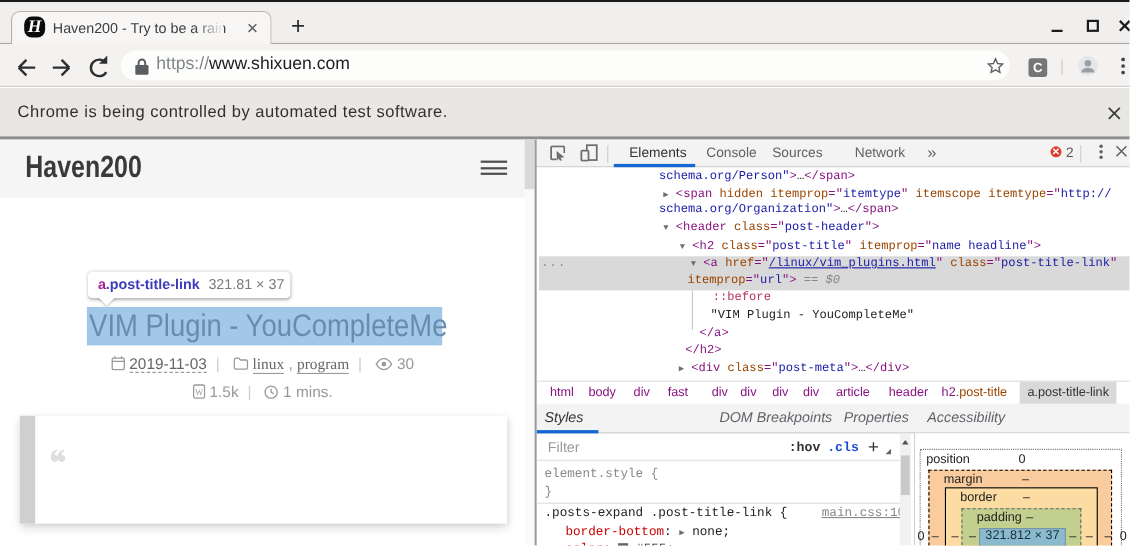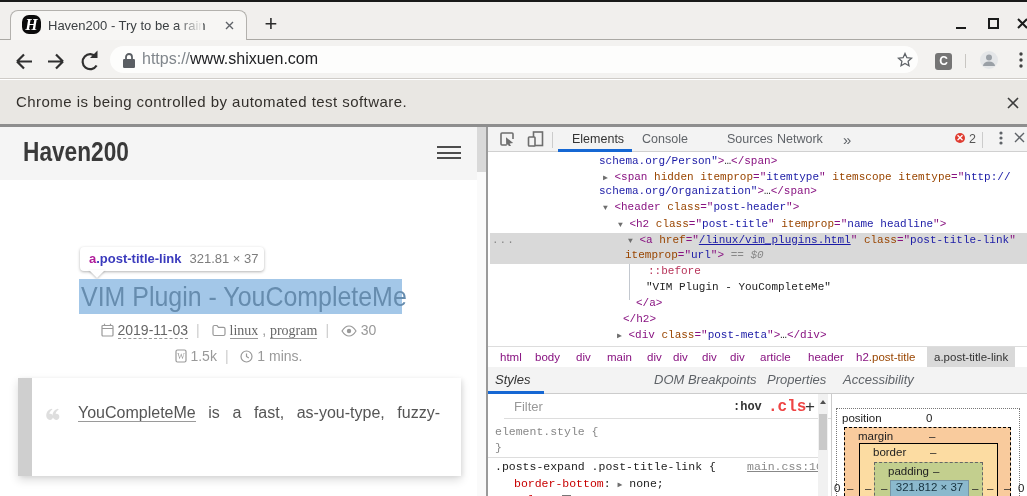--- a/index.html
+++ b/index.html
@@ -91,21 +91,21 @@
 
 #crumbs { position:absolute; left:0; top:219px; width:539px; height:21px; background:#fff; border-top:1px solid #ddd;
   font-size:11.5px; line-height:21px; }
 .crumb { position:absolute; top:0; color:#881280; white-space:pre; }
 .crumb .cl { color:#994500; }
 #lastcrumb { background:#d9d9d9; color:#333; padding:0 7px; }
 
 #stabs { position:absolute; left:0; top:240px; width:539px; height:27px; background:#f3f3f3; border-bottom:1px solid #ccc; }
 .stab { position:absolute; top:0; height:27px; line-height:26px; font-size:13px; color:#5f6368;font-style:italic; }
 #stylesu { position:absolute; left:0px; top:24px; width:56px; height:3px; background:#1567d3; }
-#filterrow { position:absolute; left:16px; top:268px; width:340px; height:24px; background:#fff; border-bottom:1px solid #ddd;
+#filterrow { position:absolute; left:0; top:268px; width:340px; height:24px; background:#fff; border-bottom:1px solid #ddd;
   font-size:13px; line-height:24px; }
 #srules { position:absolute; left:0; top:292px; width:332px; height:77px; background:#fff;
   font-family:"Liberation Mono", monospace; font-size:11.5px; }
 .srow { position:absolute; white-space:pre; }
 .pname { color:#c80000; }
 .sgrey { color:#888; }
 .sdark { color:#222; }
 #sscroll { position:absolute; left:330px; top:267px; width:10px; height:102px; background:#f1f1f1; }
 #sthumb { position:absolute; left:1px; top:20px; width:8px; height:36px; background:#c9c9c9; }
 #panediv { position:absolute; left:343px; top:267px; width:1px; height:102px; background:#ccc; }
@@ -221,41 +221,40 @@
           <circle cx="6.5" cy="6.5" r="5.5" fill="none" stroke="#999" stroke-width="1.2"></circle>
           <path d="M6.5 3.5 V6.5 L8.8 8" stroke="#999" stroke-width="1.2" fill="none"></path>
         </svg>
       <span> 1 mins.</span>
     </div>
     <div id="quote">
       <svg width="15" height="14" style="position:absolute;left:13px;top:30px" viewBox="0 0 20 20">
         <path d="M8.5 1 C3.5 2.5 1 6 1 10.5 C1 14.5 3.3 17 6.3 17 C8.9 17 10.8 15 10.8 12.4 C10.8 9.9 9 8.1 6.7 8.1 C6.2 8.1 5.8 8.2 5.4 8.3 C6.1 5.4 7.8 3.3 10 2.2 Z" fill="#dedede"></path>
         <path d="M17.5 1 C12.5 2.5 10 6 10 10.5 C10 14.5 12.3 17 15.3 17 C17.9 17 19.8 15 19.8 12.4 C19.8 9.9 18 8.1 15.7 8.1 C15.2 8.1 14.8 8.2 14.4 8.3 C15.1 5.4 16.8 3.3 19 2.2 Z" fill="#dedede"></path>
       </svg>
-      <div class="l1"><span class="ul">YouCompleteMe</span> is a fast, as-you-type, fuzzy-</div>
     </div>
   </div>
   <div id="scrollbar" class="abs">
       <div id="scrollthumb"></div>
     </div>
 
   <div id="devtools" class="abs">
     <div id="dtbar">
       <svg class="abs" width="14" height="14" style="left:12px;top:5px" viewBox="0 0 14 14">
         <path d="M13 7 V2 a1 1 0 0 0 -1 -1 H2 a1 1 0 0 0 -1 1 V12 a1 1 0 0 0 1 1 H6" fill="none" stroke="#6e6e6e" stroke-width="1.6"></path>
         <path d="M6 5.2 L13.2 11 L9.6 11.4 L11.4 14.8 L9.7 15.7 L7.9 12.2 L6.2 14 Z" fill="#6e6e6e"></path>
       </svg>
       <svg class="abs" width="17" height="16" style="left:39px;top:4px" viewBox="0 0 17 16">
         <rect x="6.5" y="1" width="9" height="13.5" fill="none" stroke="#6e6e6e" stroke-width="1.6"></rect>
         <rect x="1.5" y="6" width="6.5" height="9" rx="0.8" fill="#f3f3f3" stroke="#6e6e6e" stroke-width="1.6"></rect>
       </svg>
       <div class="dtsep" style="left:64px"></div>
       <div class="dttab" id="elemtab" style="left:84px">Elements</div>
       <div class="dttab" style="left:154px">Console</div>
-      <div class="dttab" style="left:239px">Sources</div>
+      <div class="dttab" style="left:214px">Sources</div>
       <div class="dttab" style="left:289px">Network</div>
       <div class="dttab" style="left:355px;font-size:15px;">»</div>
       <div id="elemu"></div>
       <div id="badge">✕</div>
       <div class="dttab" style="left:481px;color:#555">2</div>
       <div class="dtsep" style="left:494px"></div>
       <svg class="abs" width="4" height="14" style="left:511px;top:4px" viewBox="0 0 4 14">
         <circle cx="2" cy="2" r="1.6" fill="#5f6368"></circle>
           <circle cx="2" cy="7" r="1.6" fill="#5f6368"></circle>
         <circle cx="2" cy="12" r="1.6" fill="#5f6368"></circle>
@@ -278,41 +277,41 @@
       <div class="trow" style="left:148px;top:144px;"><span class="tg">&lt;/a&gt;</span></div>
       <div class="trow" style="left:135px;top:160px;"><span class="tg">&lt;/h2&gt;</span></div>
       <div class="trow" style="left:129px;top:176px;"><span class="arrow">▶</span><span class="tg">&nbsp;&lt;div</span><span class="at"> class</span><span class="tg">="</span><span class="av">post-meta</span><span class="tg">"&gt;</span><span class="tx">…</span><span class="tg">&lt;/div&gt;</span></div>
       <div class="trow gr" style="left:4px;top:81px;letter-spacing:1px;">...</div>
       <div id="guide"></div>
     </div>
     <div id="crumbs">
       <div class="crumb" style="left:12px">html</div>
       <div class="crumb" style="left:47px">body</div>
       <div class="crumb" style="left:88px">div</div>
-      <div class="crumb" style="left:119px">main</div>
+      <div class="crumb" style="left:119px">fast</div>
       <div class="crumb" style="left:159px">div</div>
       <div class="crumb" style="left:185px">div</div>
       <div class="crumb" style="left:214px">div</div>
       <div class="crumb" style="left:242px">div</div>
       <div class="crumb" style="left:272px">article</div>
       <div class="crumb" style="left:320px">header</div>
       <div class="crumb" style="left:368px">h2<span class="cl">.post-title</span></div>
       <div class="crumb" id="lastcrumb" style="left:439px">a.post-title-link</div>
     </div>
     <div id="stabs">
       <div class="stab" style="left:7px;color:#333">Styles</div>
       <div class="stab" style="left:166px">DOM Breakpoints</div>
       <div class="stab" style="left:279px">Properties</div>
       <div class="stab" style="left:355px">Accessibility</div>
       <div id="stylesu"></div>
     </div>
     <div id="filterrow">
       <span style="color:#999;margin-left:10px;">Filter</span>
       <span style="position:absolute;left:229px;color:#333;font-weight:bold;font-family:'Liberation Mono',monospace;font-size:12px;text-align:right;">:hov</span>
-      <span style="position:absolute;left:264px;color:#ef4444;font-weight:bold;font-family:'Liberation Mono',monospace;font-size:16px;">.cls</span>
+      <span style="position:absolute;left:264px;color:#1d4ed8;font-weight:bold;font-family:'Liberation Mono',monospace;font-size:12px;">.cls</span>
       <span style="position:absolute;left:301px;color:#333;font-size:17px;font-weight:400;">+</span>
       <span style="position:absolute;left:317px;top:13px;width:0;height:0;border-left:5px solid transparent;border-bottom:5px solid #666;"></span>
     </div>
     <div id="srules">
       <div class="srow sgrey" style="left:7px;top:6px;">element.style {</div>
       <div class="srow sgrey" style="left:7px;top:22px;">}</div>
       <div class="srow" style="left:0px;top:38px;width:332px;height:1px;background:#ddd;"></div>
       <div class="srow sdark" style="left:7px;top:41px;">.posts-expand .post-title-link {</div>
       <div class="srow sgrey" style="left:259px;top:41px;text-decoration:underline;">main.css:10</div>
       <div class="srow" style="left:26px;top:58px;"><span class="pname">border-bottom</span><span class="sdark">: </span><span class="arrow">▶</span><span class="sdark"> none;</span></div>

